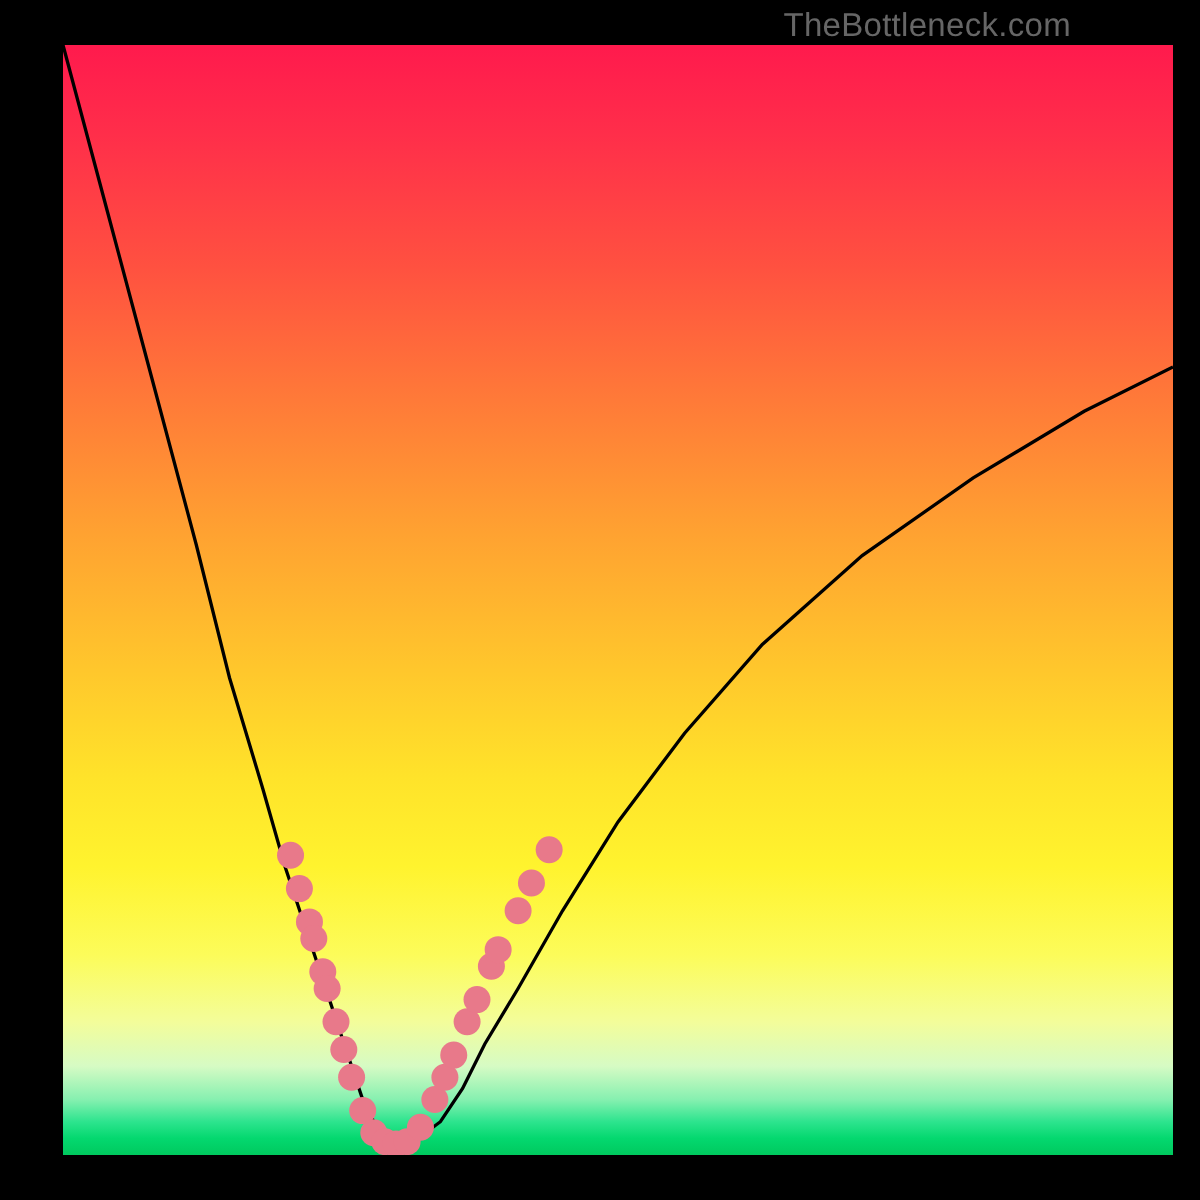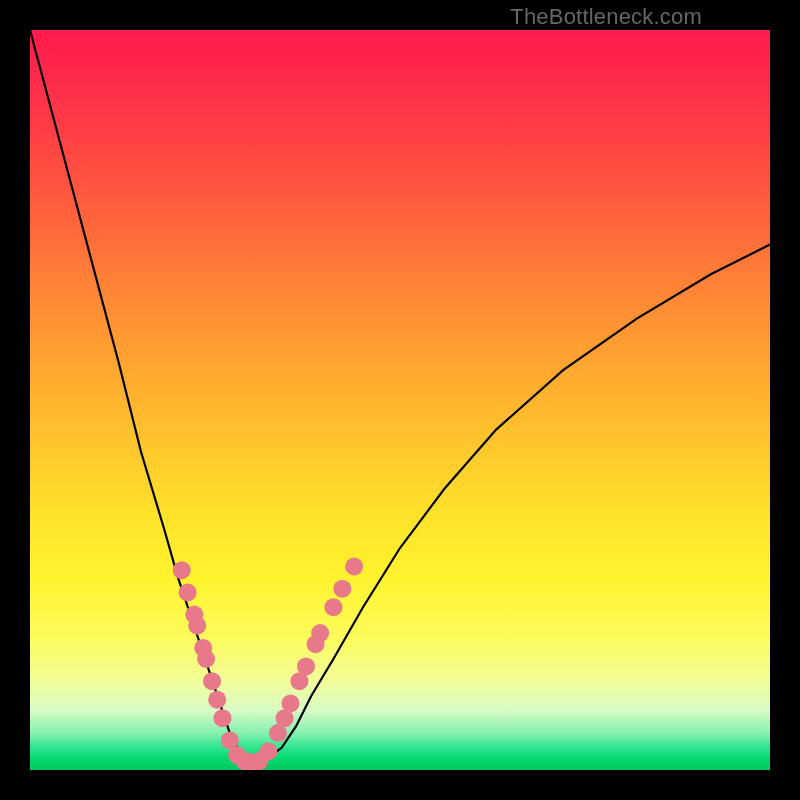--- a/index.html
+++ b/index.html
@@ -6,21 +6,21 @@
     margin: 0;
     padding: 0;
     width: 800px;
     height: 800px;
     overflow: hidden;
     background: #000;
     font-family: Arial, Helvetica, sans-serif;
   }
   .frame {
     position: absolute;
-    left: 0;
+    left: 12px;
     top: 0;
     width: 712px;
     height: 800px;
     background: #000;
   }
   .plot {
     position: absolute;
     left: 30px;
     top: 30px;
     width: 740px;

